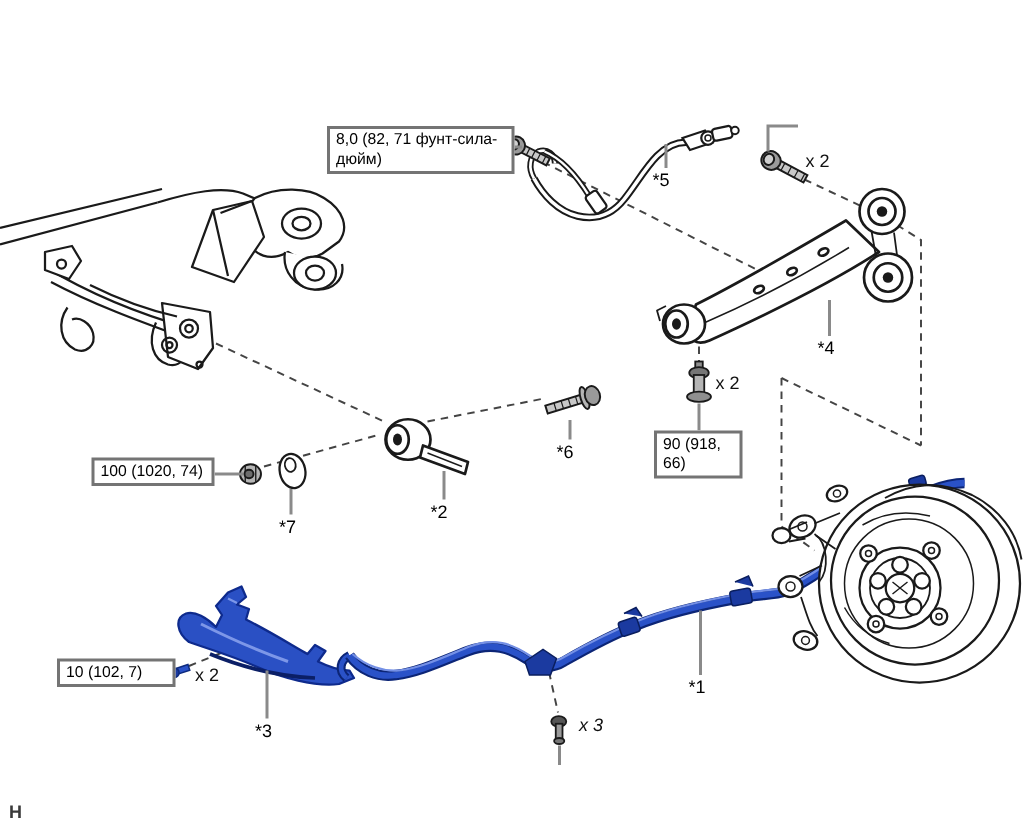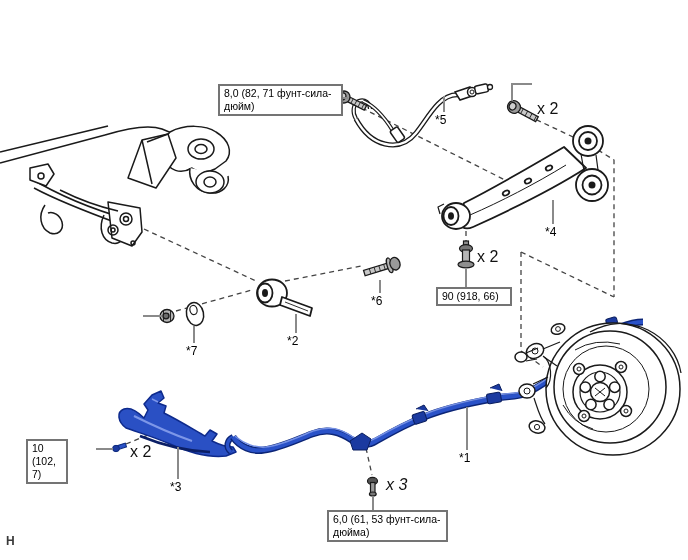--- a/index.html
+++ b/index.html
@@ -5,24 +5,24 @@
   html,body{margin:0;padding:0;background:#fff;}
   .canvas{position:relative;width:688px;height:560px;background:#ffffff;
     font-family:"Liberation Sans",sans-serif;overflow:hidden;padding-left:27px;}
   .art{position:absolute;left:0;top:0;}
   .tlabel{position:absolute;border:2px solid #747474;background:#fff;color:#000;
     font-size:10.5px;line-height:1.25;padding:1px 4px;white-space:pre-line;
     box-sizing:border-box;z-index:5;}
   .box8  {left:218px;top:84px;width:125px;}
   .box200{left:532px;top:76px;width:88px;}
   .box100{left:61px; top:305px;width:82px;}
-  .box90 {left:436px;top:287px;width:76px;}
-  .box10 {left:26px; top:439px;width:42px;}
+  .box90 {left:436px;top:287px;width:59px;}
+  .box10 {left:38px; top:439px;width:79px;}
   .box6  {left:327px;top:510px;width:121px;}
-  .qty{position:absolute;font-size:16px;color:#111;z-index:5;}
+  .qty{position:absolute;font-size:12px;color:#111;z-index:5;}
   .q200{left:537px;top:100px;} .q90{left:477px;top:248px;}
   .q10{left:130px;top:443px;} .q6{left:386px;top:476px;font-style:italic;}
   .callout{position:absolute;font-size:12px;color:#000;z-index:5;}
   .c1{left:459px;top:451px;} .c2{left:287px;top:334px;} .c3{left:170px;top:480px;}
   .c4{left:545px;top:225px;} .c5{left:435px;top:113px;} .c6{left:371px;top:294px;}
   .c7{left:186px;top:344px;}
   .corner{position:absolute;left:6px;top:534px;font-size:12px;font-weight:700;color:#3a3a3a;}
 </style>
 </head>
 <body>
@@ -245,24 +245,23 @@
       <line x1="178" y1="447" x2="178" y2="479"></line>
       <line x1="553" y1="200" x2="553" y2="224"></line>
       <line x1="444" y1="96" x2="444" y2="112"></line>
       <line x1="380" y1="280" x2="380" y2="293"></line>
       <line x1="194" y1="326" x2="194" y2="343"></line>
     </g>
   </svg>
 
   <div class="tlabel box8">8,0 (82, 71 фунт-сила-
 дюйм)</div>
+  <div class="tlabel box100">100 (1020, 74)</div>
   <div class="tlabel box90">90 (918, 66)</div>
   <div class="tlabel box10">10 (102, 7)</div>
-  <div class="tlabel box6">6,0 (61, 53 фунт-сила-
-дюйма)</div>
 
   <span class="qty q200">x 2</span>
   <span class="qty q90">x 2</span>
   <span class="qty q10">x 2</span>
   <span class="qty q6">x 3</span>
 
   <span class="callout c1">*1</span>
   <span class="callout c2">*2</span>
   <span class="callout c3">*3</span>
   <span class="callout c4">*4</span>

